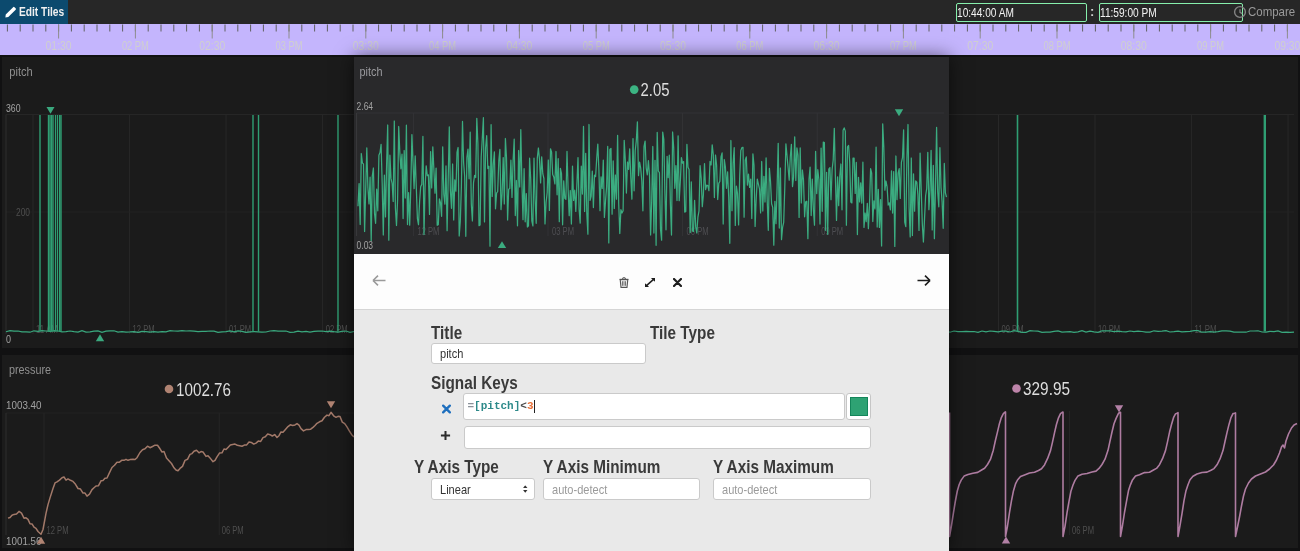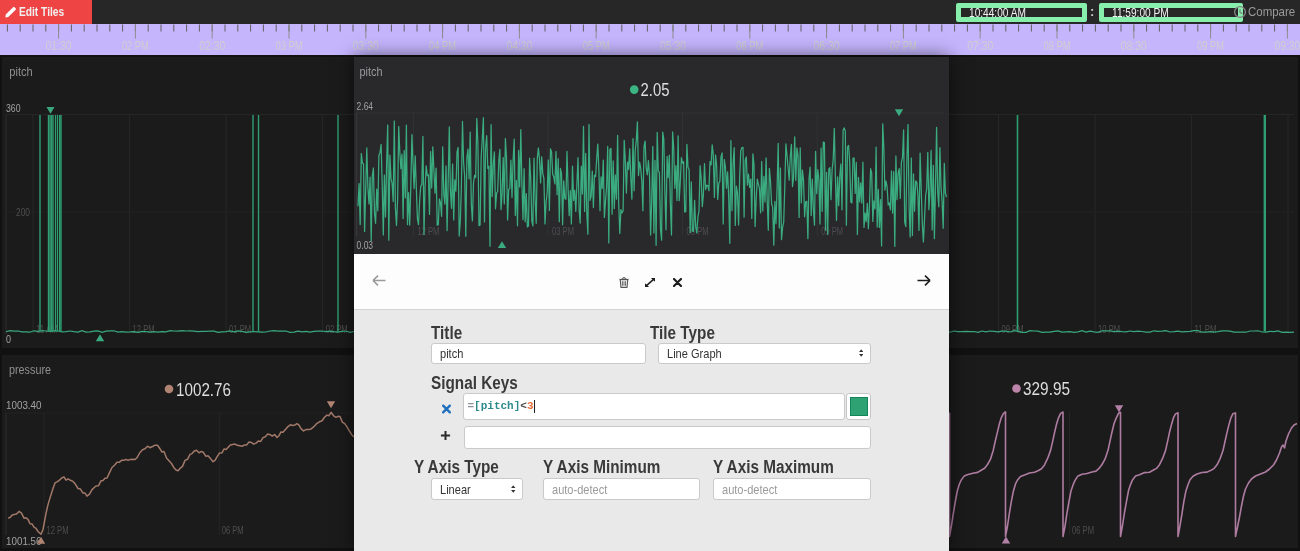--- a/index.html
+++ b/index.html
@@ -7,24 +7,24 @@
 svg text{font-family:"Liberation Sans",sans-serif}
 .rl{font-size:12.5px;fill:#cfcfcf}
 .dim{font-size:11px;fill:#4e4e4e}
 .dim2{font-size:11px;fill:#4e4e52}
 .ax{font-size:11px;fill:#a2a2a2}
 .leg{font-size:18.5px;fill:#dedede}
 .ttl{font-size:12.5px;fill:#8f8f8f}
 .ttl2{font-size:12.5px;fill:#9a9a9e}
 
 #topbar{left:0;top:0;width:1300px;height:24px;background:#272727}
-#editbtn{left:0;top:0;width:92px;height:24px;background:#ef4444;color:#f0f0f0;font-size:12px;font-weight:bold;display:flex;align-items:center}
+#editbtn{left:0;top:0;width:68px;height:24px;background:#0c4a6e;color:#f0f0f0;font-size:12px;font-weight:bold;display:flex;align-items:center}
 .cond{display:inline-block;transform:scaleX(.78);transform-origin:0 50%;white-space:nowrap}
 .cond85{display:inline-block;transform:scaleX(.85);transform-origin:0 50%;white-space:nowrap}
-.timebox{top:2.5px;height:19px;border:5px solid #86efac;border-radius:2px;color:#f2f2f2;font-size:13px;display:flex;align-items:center;padding-left:8px}
+.timebox{top:2.5px;height:19px;border:1px solid #86efac;border-radius:2px;color:#f2f2f2;font-size:13px;display:flex;align-items:center;padding-left:0}
 #ruler{left:0;top:24px;width:1300px;height:31px;background:#c4b5fd}
 
 .tile{background:#1b1b1b}
 #tiletop{left:2px;top:57px;width:1296px;height:291px}
 #tilebl{left:2px;top:355px;width:648px;height:193px}
 #tilebr{left:651px;top:355px;width:647px;height:193px}
 
 #overlay{left:354px;top:57px;width:595px;height:494px;box-shadow:0 0 18px rgba(0,0,0,.6)}
 #pvtile{left:0;top:0;width:595px;height:196.5px;background:#29292b}
 #mhead{left:0;top:196.5px;width:595px;height:55px;background:#fdfdfd}
@@ -308,27 +308,20 @@
       <svg class="abs" style="left:562px;top:20px" width="16" height="13" viewBox="0 0 16 13">
           <path d="M1.5 6.5 L13.5 6.5 M14 6.5 L9 1.7 M14 6.5 L9 11.3" fill="none" stroke="#1d1d1d" stroke-width="1.7"></path>
         </svg>
     </div>
     <div class="abs" id="mbody">
       <div class="flabel" style="left:77px;top:13px"><span class="cond85">Title</span></div>
       <div class="inp" style="left:76.5px;top:33px;width:215px;height:21.5px">
           <span class="cond85">pitch</span>
         </div>
       <div class="flabel" style="left:296px;top:13px"><span class="cond85">Tile Type</span></div>
-      <div class="inp" style="left:304px;top:33px;width:212.5px;height:21.5px">
-          <span class="cond85">Line Graph</span>
-        <svg class="spin" viewBox="0 0 7 12">
-            <path d="M3.5 0 L7 4.5 H0 Z" fill="#333"></path>
-            <path d="M3.5 12 L7 7.5 H0 Z" fill="#333"></path>
-          </svg>
-        </div>
       <div class="flabel" style="left:77px;top:63.5px"><span class="cond85">Signal Keys</span></div>
       <svg class="abs" style="left:87.5px;top:94px" width="9" height="10" viewBox="0 0 10 10">
           <path d="M1.3 1.3 L8.7 8.7 M8.7 1.3 L1.3 8.7" stroke="#1e6fbe" stroke-width="2.6" stroke-linecap="round"></path>
         </svg>
       <div class="inp" style="left:108.5px;top:83px;width:382px;height:27px;font-family:'Liberation Mono',monospace;font-size:11px;font-weight:bold;padding-left:4px">
           <span style="color:#8a9199">=</span>
           <span style="color:#2d8a8a">[pitch]</span>
           <span style="color:#4a4a4a">&lt;</span>
           <span style="color:#e8713a">3</span>
           <span style="display:inline-block;width:1.2px;height:13px;background:#222"></span>
@@ -336,21 +329,21 @@
       <div class="abs" style="left:492px;top:83.5px;width:25px;height:26.5px;background:#fff;border:1px solid #c6c6c6;border-radius:3px">
           <div style="position:absolute;left:2.5px;top:2.5px;right:2.5px;bottom:2.5px;background:#2ea273;border:1px solid #14855a"></div>
         </div>
       <svg class="abs" style="left:86px;top:120.5px" width="11" height="11" viewBox="0 0 12 12">
           <path d="M6 1 V11 M1 6 H11" stroke="#2b2b2b" stroke-width="2.2"></path>
         </svg>
       <div class="inp" style="left:109.5px;top:116.5px;width:407.5px;height:22.5px"></div>
       <div class="flabel" style="left:60px;top:147.5px"><span class="cond85">Y Axis Type</span></div>
       <div class="flabel" style="left:189px;top:147.5px"><span class="cond85">Y Axis Minimum</span></div>
       <div class="flabel" style="left:359px;top:147.5px"><span class="cond85">Y Axis Maximum</span></div>
-      <div class="inp" style="left:77px;top:168.5px;width:92px;height:22px">
+      <div class="inp" style="left:77px;top:168.5px;width:104px;height:22px">
           <span class="cond85">Linear</span>
         <svg class="spin" viewBox="0 0 7 12">
             <path d="M3.5 0 L7 4.5 H0 Z" fill="#333"></path>
             <path d="M3.5 12 L7 7.5 H0 Z" fill="#333"></path>
           </svg>
         </div>
       <div class="inp" style="left:189px;top:168.5px;width:157px;height:22px">
           <span class="cond85 ph">auto-detect</span>
         </div>
       <div class="inp" style="left:359px;top:168.5px;width:158px;height:22px">

